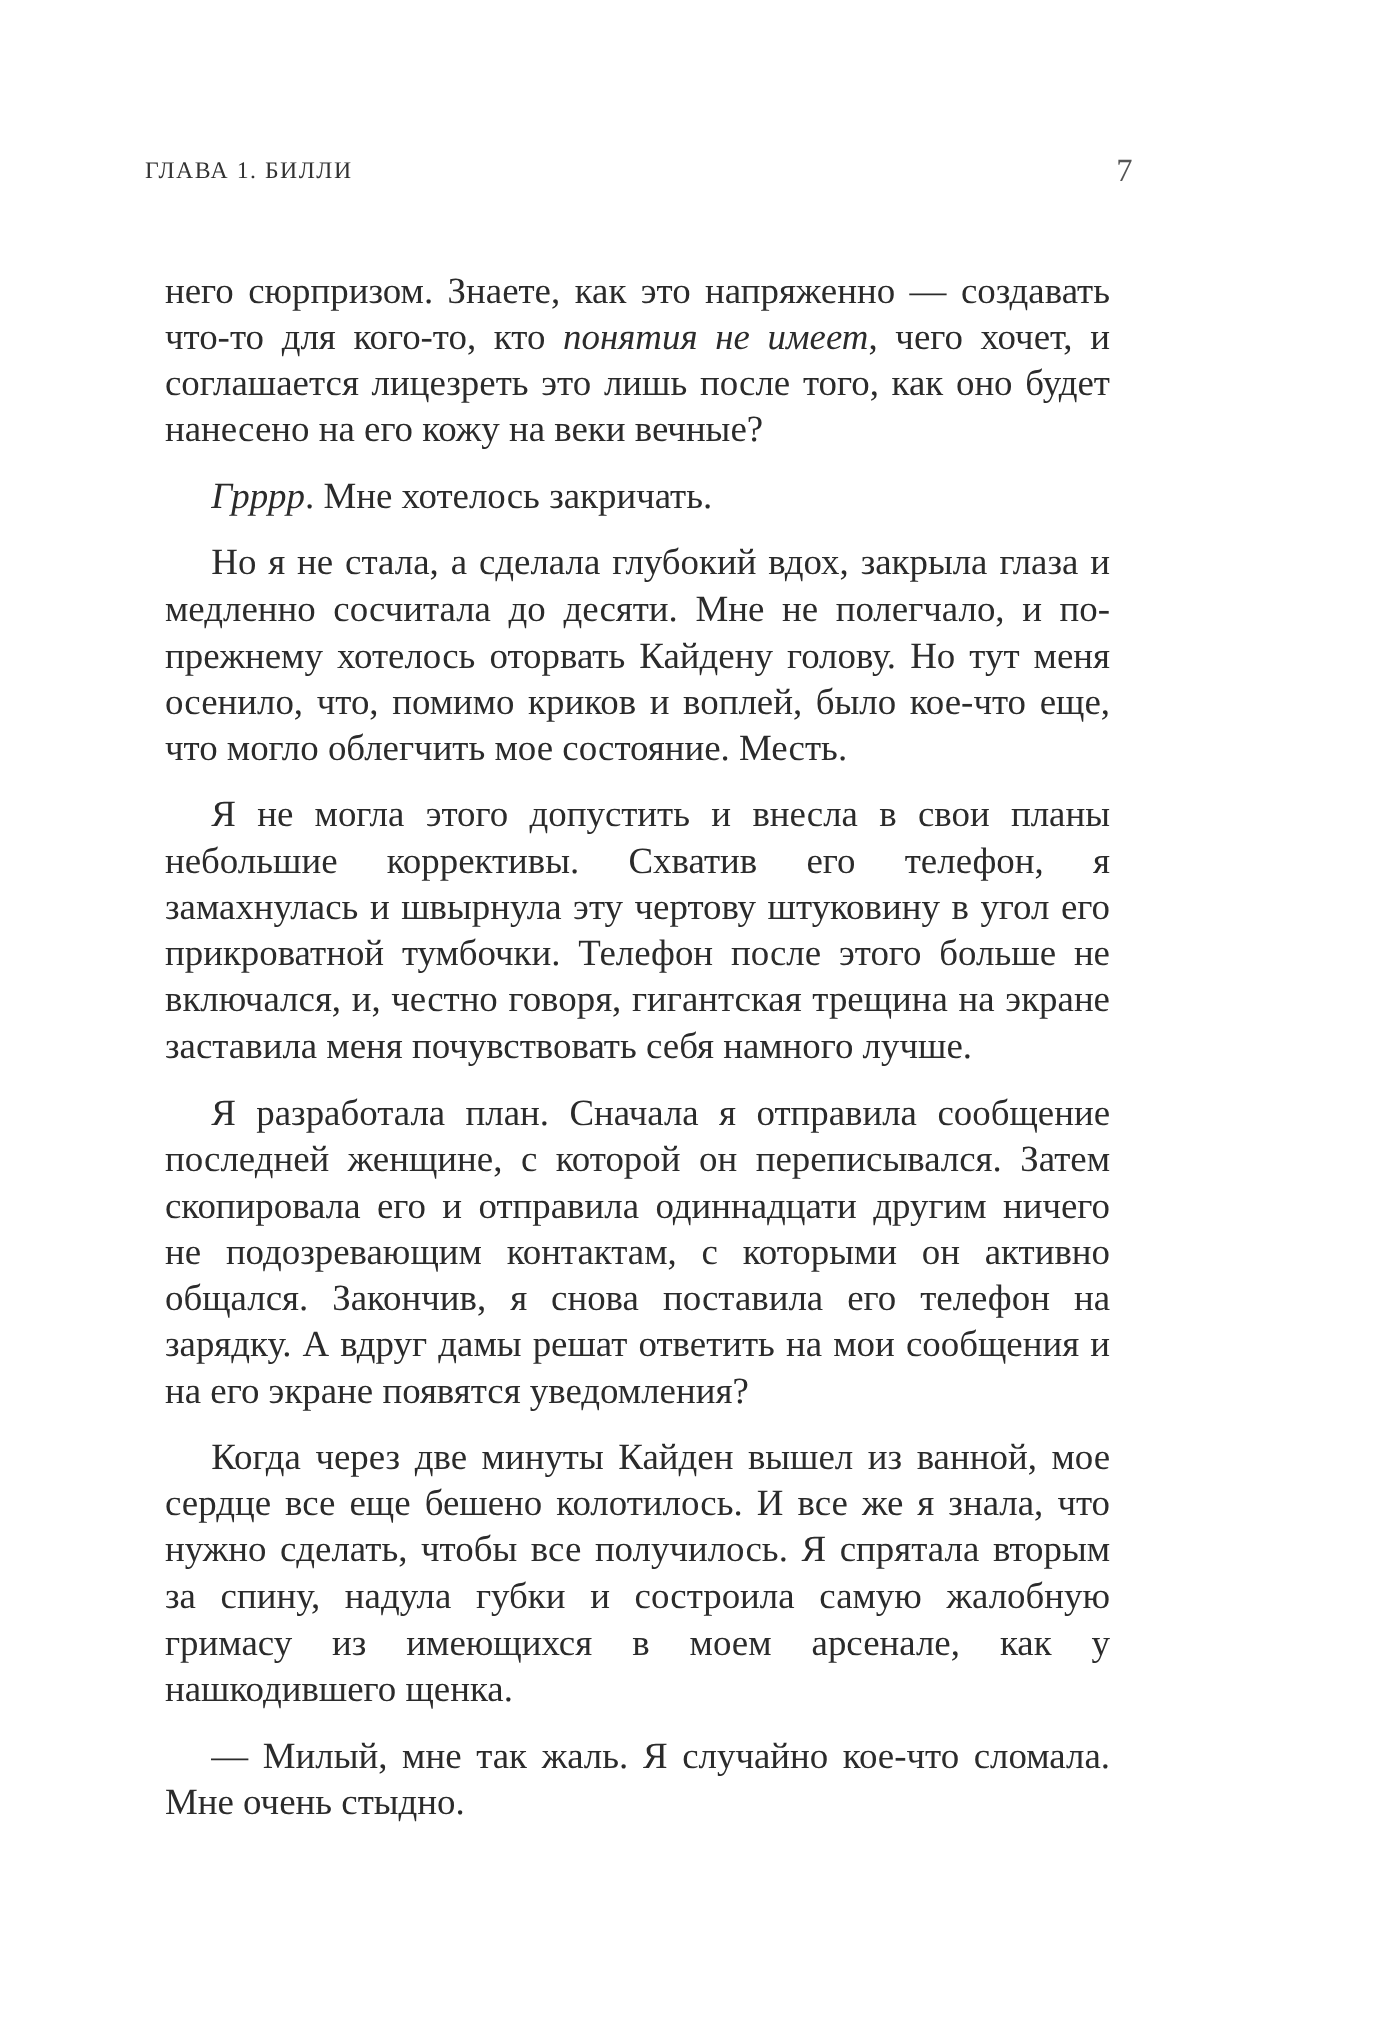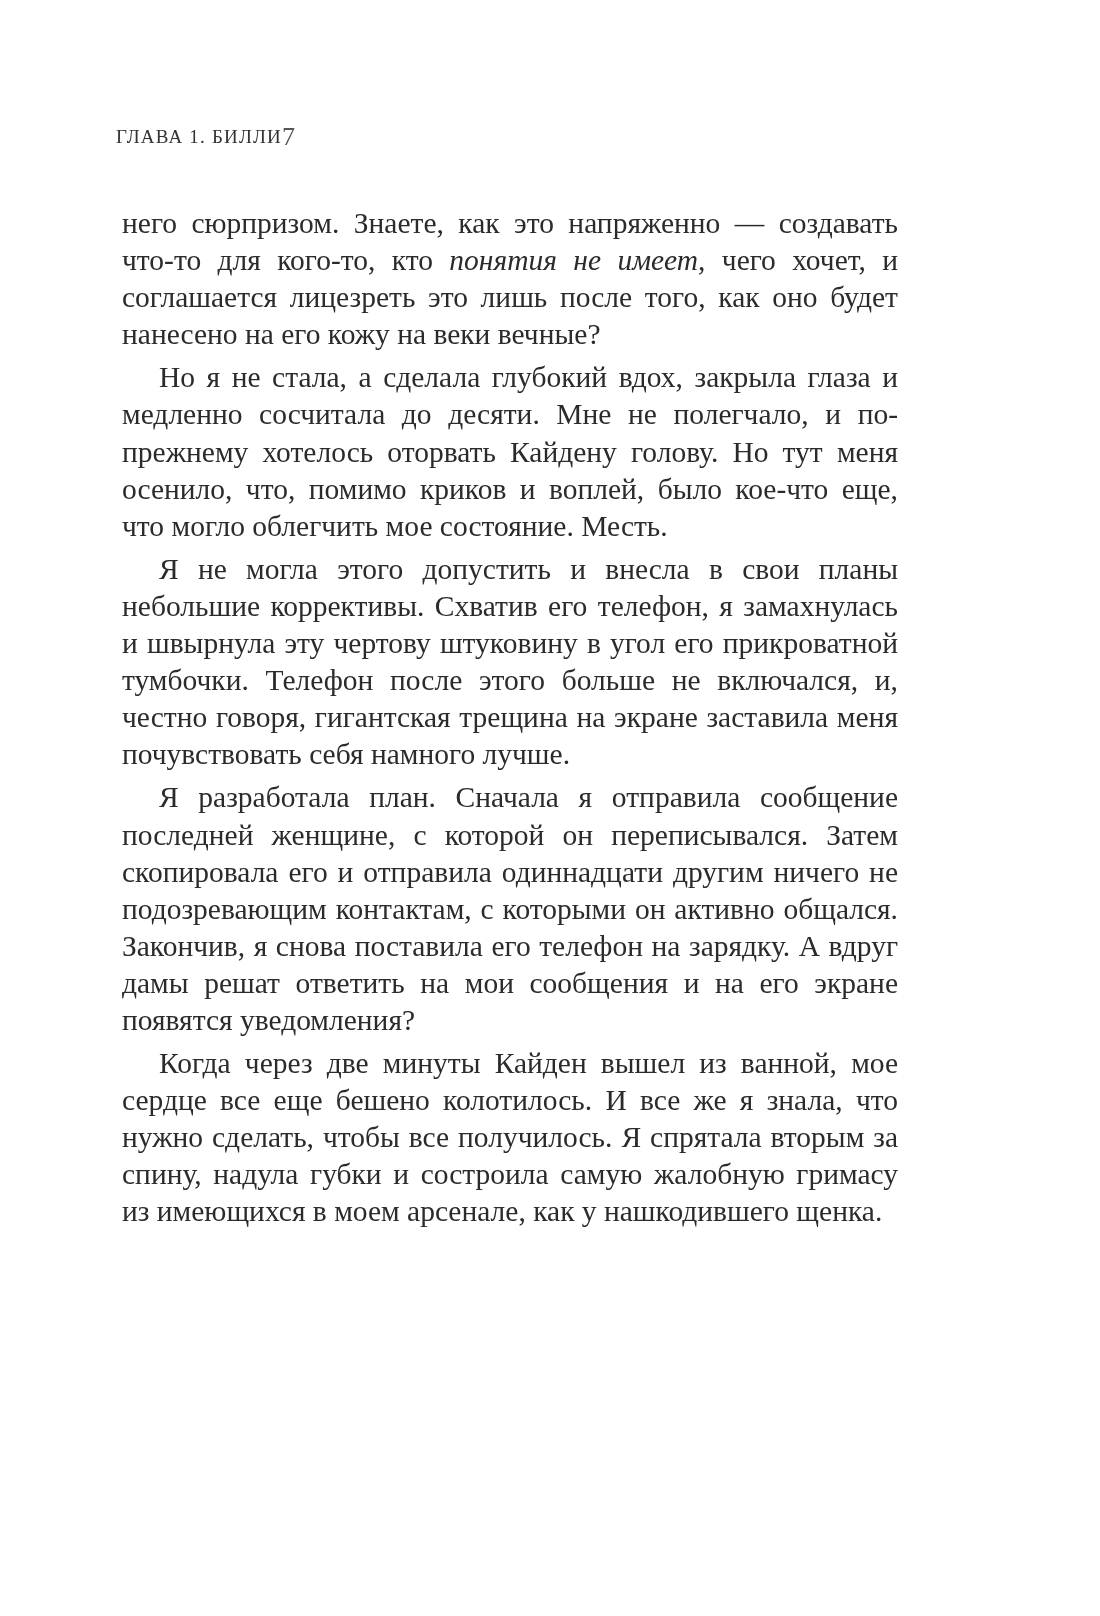--- a/index.html
+++ b/index.html
@@ -15,20 +15,21 @@
       font-family: "DejaVu Serif", "Liberation Serif", serif;
       color: #2a2a2a;
     }
     .running-head {
       position: absolute;
       top: 122px;
       left: 116px;
       width: 788px;
       height: 30px;
       display: flex;
+      justify-content: space-between;
       align-items: center;
     }
     .chapter-title {
       font-family: "Liberation Serif", serif;
       font-size: 19px;
       letter-spacing: 1.2px;
       color: #333;
     }
     .page-number {
       font-family: "Liberation Serif", serif;
@@ -42,37 +43,39 @@
       left: 116px;
       width: 788px;
       font-family: "Liberation Serif", serif;
       font-size: 29.5px;
       line-height: 37.1px;
       text-align: justify;
       hyphens: manual;
       color: #2b2b2b;
     }
     .body-text p {
-      margin: 6px;
+      margin: 16px;
       text-indent: 37px;
     }
     .body-text p.cont {
       text-indent: 0;
     }
     .body-text em {
       font-style: italic;
     }
   </style>
 </head>
 <body>
 
 <div class="running-head">
   <span class="chapter-title">ГЛАВА 1. БИЛЛИ</span>
   <span class="page-number">7</span>
 </div>
 
 <div class="body-text">
   <p class="cont"><span>него сюрпризом. Знаете, как это напряженно — создавать что-то для кого-то, кто </span><em>понятия не имеет</em><span>, чего хочет, и соглашается лицезреть это лишь после того, как оно будет нанесено на его кожу на веки вечные?</span></p>
+  <p><em>Грррр</em><span>. Мне хотелось закричать.</span></p>
   <p><span>Но я не стала, а сделала глубокий вдох, закрыла глаза и медленно сосчитала до десяти. Мне не полегчало, и по-прежнему хотелось оторвать Кайдену голову. Но тут меня осенило, что, помимо криков и воплей, было кое-что еще, что могло облегчить мое состояние. Месть.</span></p>
   <p><span>Я не могла этого допустить и внесла в свои планы небольшие коррективы. Схватив его телефон, я замахнулась и швырнула эту чертову штуковину в угол его прикроватной тумбочки. Телефон после этого больше не включался, и, честно говоря, гигантская трещина на экране заставила меня почувствовать себя намного лучше.</span></p>
   <p><span>Я разработала план. Сначала я отправила сообщение последней женщине, с которой он переписывался. Затем скопировала его и отправила одиннадцати другим ничего не подозревающим контактам, с которыми он активно общался. Закончив, я снова поставила его телефон на зарядку. А вдруг дамы решат ответить на мои сообщения и на его экране появятся уведомления?</span></p>
   <p><span>Когда через две минуты Кайден вышел из ванной, мое сердце все еще бешено колотилось. И все же я знала, что нужно сделать, чтобы все получилось. Я спрятала вторым за спину, надула губки и состроила самую жалобную гримасу из имеющихся в моем арсенале, как у нашкодившего щенка.</span></p>
+  <p><span>— Милый, мне так жаль. Я случайно кое-что сломала. Мне очень стыдно.</span></p>
 </div>
 
 </body></html>

